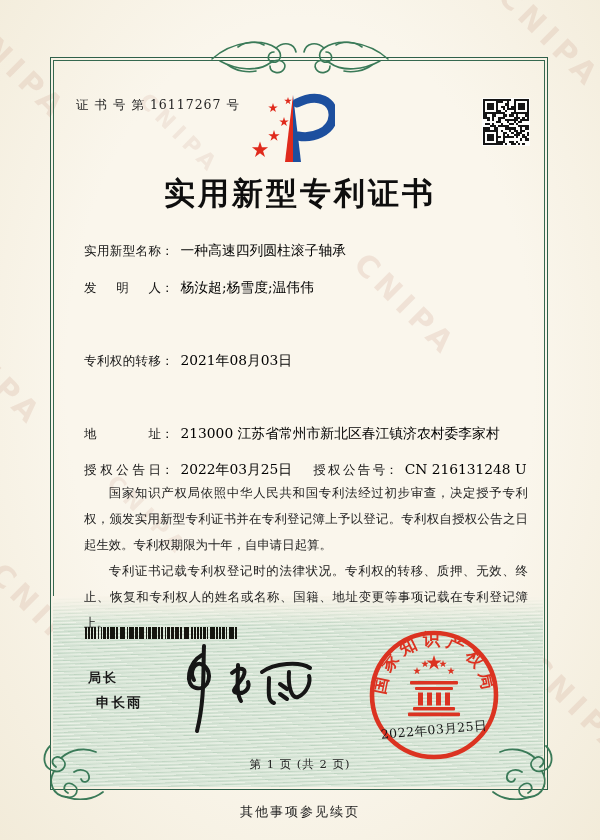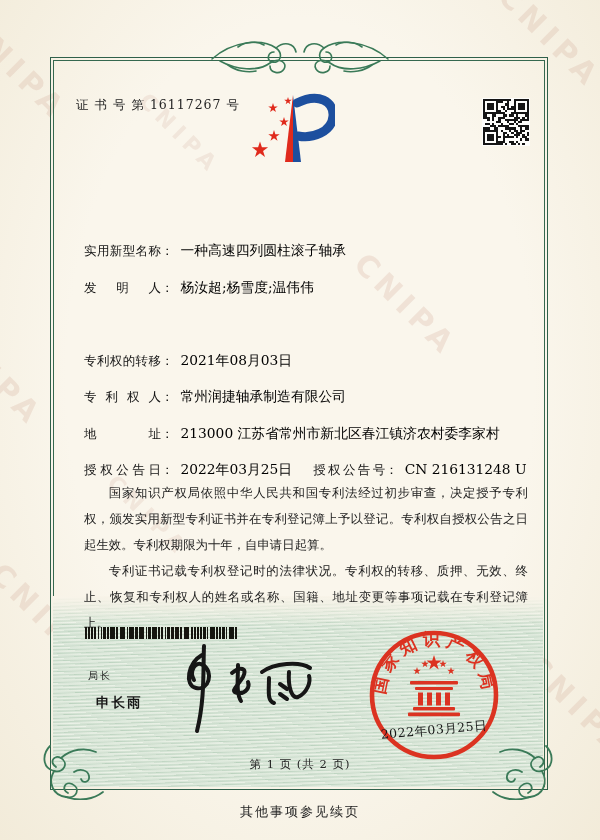--- a/index.html
+++ b/index.html
@@ -45,21 +45,21 @@
   .paras{position:absolute;left:84px;top:480px;width:444px;font-size:12.4px;
     line-height:26px;text-align:justify;color:#1c1c1c;}
   .paras p{margin:0;text-indent:2em;}
   
   .barcode{position:absolute;left:85px;top:627px;width:153px;height:12px;
     background-image:
       repeating-linear-gradient(90deg,#15150f 0 1.5px,transparent 1.5px 3.2px),
       repeating-linear-gradient(90deg,#15150f 0 1px,transparent 1px 6.3px),
       repeating-linear-gradient(90deg,#15150f 0 2.2px,transparent 2.2px 9.1px);}
   .btitle{position:absolute;left:88px;top:669px;font-family:"DejaVu Sans",sans-serif;
-    font-weight:400;font-size:10px;letter-spacing:2px;color:#171717;}
+    font-weight:700;font-size:13px;letter-spacing:2px;color:#171717;}
   .bname{position:absolute;left:96px;top:694px;font-family:"DejaVu Sans",sans-serif;
     font-weight:700;font-size:13.5px;letter-spacing:2px;color:#171717;}
   .sig{position:absolute;left:168px;top:641px;}
   .seal{position:absolute;left:366px;top:627px;opacity:0.95;}
   .sealdate{position:absolute;left:368px;top:722px;width:132px;text-align:center;
     font-size:12.5px;color:#161616;transform:rotate(-5deg);letter-spacing:0.5px;}
   .pagefoot{position:absolute;left:0;top:757px;width:100%;text-align:center;
     font-size:11.5px;color:#242424;letter-spacing:1px;}
   .contnote{position:absolute;left:0;top:803px;width:100%;text-align:center;
     font-size:13px;color:#1e1e1e;letter-spacing:2px;}
@@ -566,32 +566,30 @@
       <div class="on"></div>
       <div class="on"></div>
       <div></div>
       <div class="on"></div>
       <div></div>
       <div class="on"></div>
       <div></div>
       <div></div>
     </div>
 
+  <div class="title">实用新型专利证书</div>
 
   <div class="frow" style="top:240px">
     <span class="flabel">实用新型名称</span><span class="fcolon">：</span><span class="fvalue">一种高速四列圆柱滚子轴承</span>
   </div>
   <div class="frow" style="top:277px">
     <span class="flabel">发明人</span><span class="fcolon">：</span><span class="fvalue">杨汝超;杨雪度;温伟伟</span>
   </div>
   <div class="frow" style="top:350px">
     <span class="flabel">专利权的转移</span><span class="fcolon">：</span><span class="fvalue">2021年08月03日</span>
-  </div>
-  <div class="frow" style="top:386px">
-    <span class="flabel">专利权人</span><span class="fcolon">：</span><span class="fvalue">常州润捷轴承制造有限公司</span>
   </div>
   <div class="frow" style="top:423px">
     <span class="flabel">地址</span><span class="fcolon">：</span><span class="fvalue">213000 江苏省常州市新北区春江镇济农村委李家村</span>
   </div>
   <div class="frow" style="top:459px">
     <span class="flabel">授权公告日</span><span class="fcolon">：</span><span class="fvalue">2022年03月25日</span><span class="fgroup2"><span class="flabel">授权公告号</span><span class="fcolon">：</span><span class="fvalue">CN 216131248 U</span></span>
   </div>
 
   <div class="paras">
     <p>国家知识产权局依照中华人民共和国专利法经过初步审查，决定授予专利权，颁发实用新型专利证书并在专利登记簿上予以登记。专利权自授权公告之日起生效。专利权期限为十年，自申请日起算。</p>

